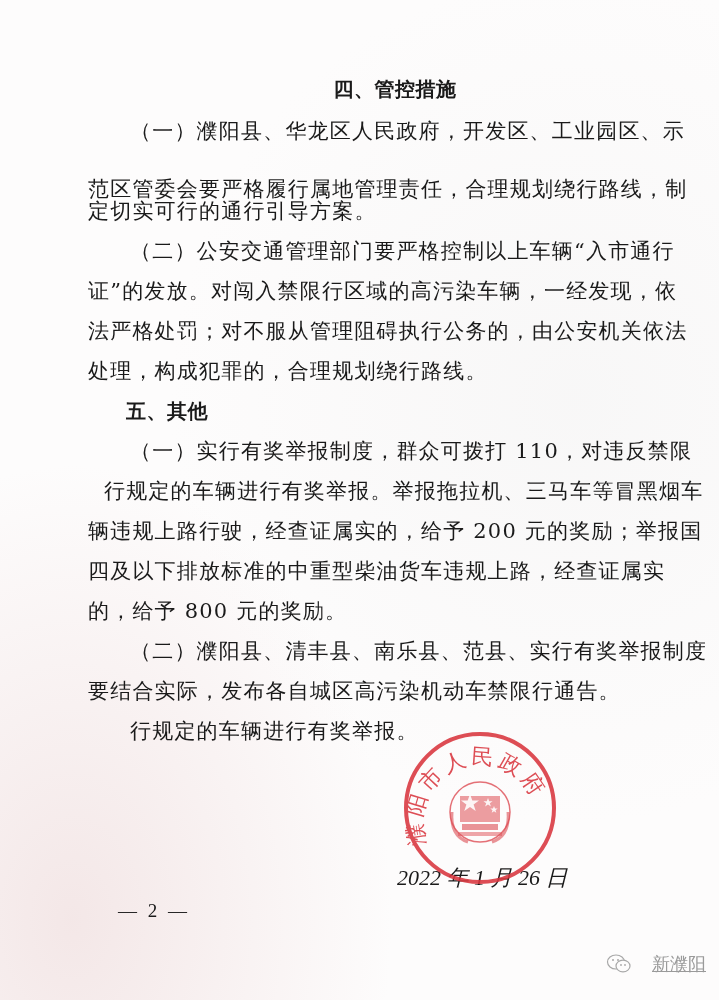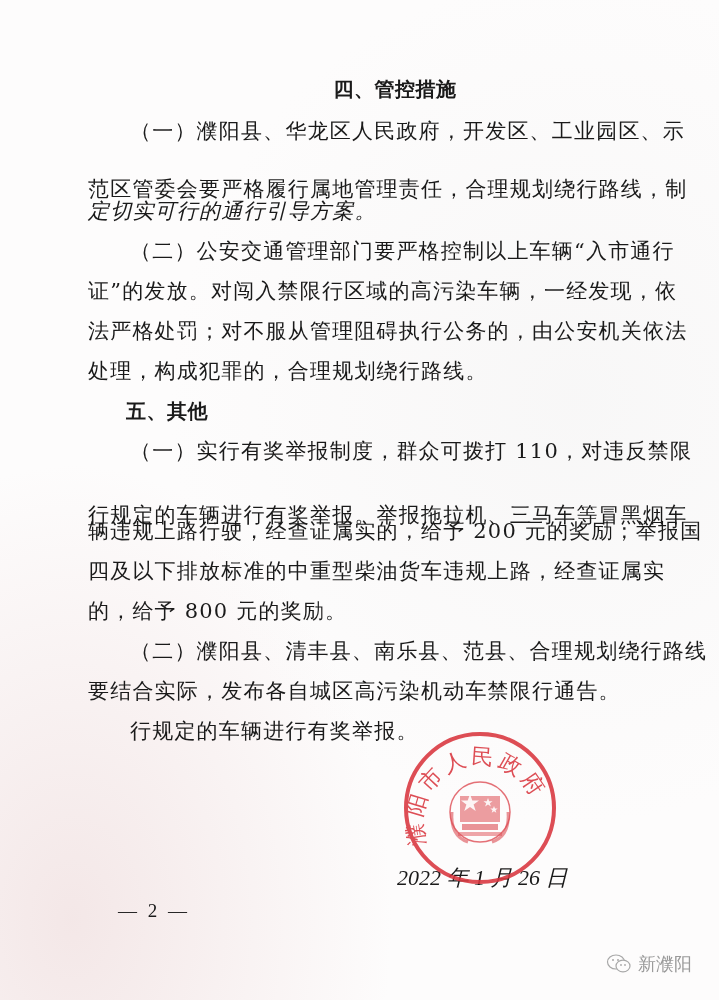--- a/index.html
+++ b/index.html
@@ -69,52 +69,53 @@
       height: 160px;
       z-index: 2;
       opacity: 0.88;
     }
     .watermark {
       position: absolute;
       left: 606px;
       top: 952px;
       display: flex;
       align-items: center;
-      gap: 6px;
+      gap: 20px;
       color: #9a9a9a;
       font-family: "DejaVu Sans", "Liberation Sans", sans-serif;
       font-size: 18px;
+      text-decoration: underline;
     }
     .watermark svg { display: block; }
   </style>
 </head>
 <body>
 
 <div class="paper"></div>
 
 <div class="line heading" style="left:130px; top:76px;text-align:center;">四、管控措施</div>
 
 <div class="line indent justify" style="top:118px;">（一）濮阳县、华龙区人民政府，开发区、工业园区、示</div>
 <div class="line justify" style="top:176px;">范区管委会要严格履行属地管理责任，合理规划绕行路线，制</div>
-<div class="line" style="top:198px;font-style:italic;">定切实可行的通行引导方案。</div>
+<div class="line" style="top:198px;">定切实可行的通行引导方案。</div>
 
 <div class="line indent justify" style="top:238px;">（二）公安交通管理部门要严格控制以上车辆“入市通行</div>
 <div class="line justify" style="top:278px;">证”的发放。对闯入禁限行区域的高污染车辆，一经发现，依</div>
 <div class="line justify" style="top:318px;">法严格处罚；对不服从管理阻碍执行公务的，由公安机关依法</div>
 <div class="line" style="top:358px;">处理，构成犯罪的，合理规划绕行路线。</div>
 
 <div class="line heading" style="left:126px; top:398px;">五、其他</div>
 
 <div class="line indent justify" style="top:438px;">（一）实行有奖举报制度，群众可拨打 110，对违反禁限</div>
-<div class="line justify" style="top:502px;">行规定的车辆进行有奖举报。举报拖拉机、三马车等冒黑烟车</div>
+<div class="line justify" style="top:478px;margin-left:16px;">行规定的车辆进行有奖举报。举报拖拉机、三马车等冒黑烟车</div>
 <div class="line justify" style="top:518px;">辆违规上路行驶，经查证属实的，给予 200 元的奖励；举报国</div>
 <div class="line justify" style="top:558px;">四及以下排放标准的中重型柴油货车违规上路，经查证属实</div>
 <div class="line" style="top:598px;">的，给予 800 元的奖励。</div>
 
-<div class="line indent" style="top:638px;">（二）濮阳县、清丰县、南乐县、范县、合理规划绕行路线</div>
+<div class="line indent" style="top:638px;">（二）濮阳县、清丰县、南乐县、范县、实行有奖举报制度</div>
 <div class="line" style="top:678px;">要结合实际，发布各自城区高污染机动车禁限行通告。</div>
 
 <div class="line indent" style="top:718px;">行规定的车辆进行有奖举报。</div>
 
 <div class="seal">
   <svg width="160" height="160" viewBox="0 0 160 160">
     <defs>
       <path id="sealArc" d="M 28 120 A 58 58 0 1 1 132 120"></path>
     </defs>
     <circle cx="80" cy="80" r="74" fill="none" stroke="#d9363e" stroke-width="4"></circle>

